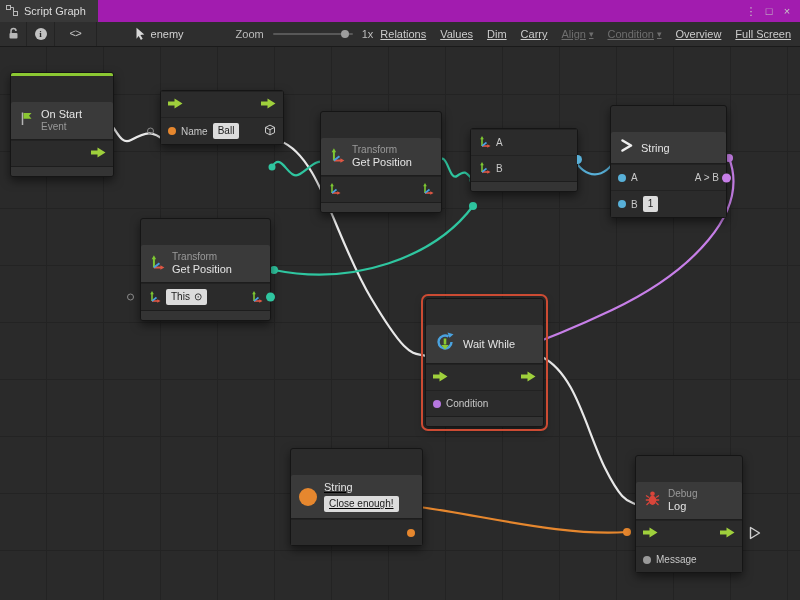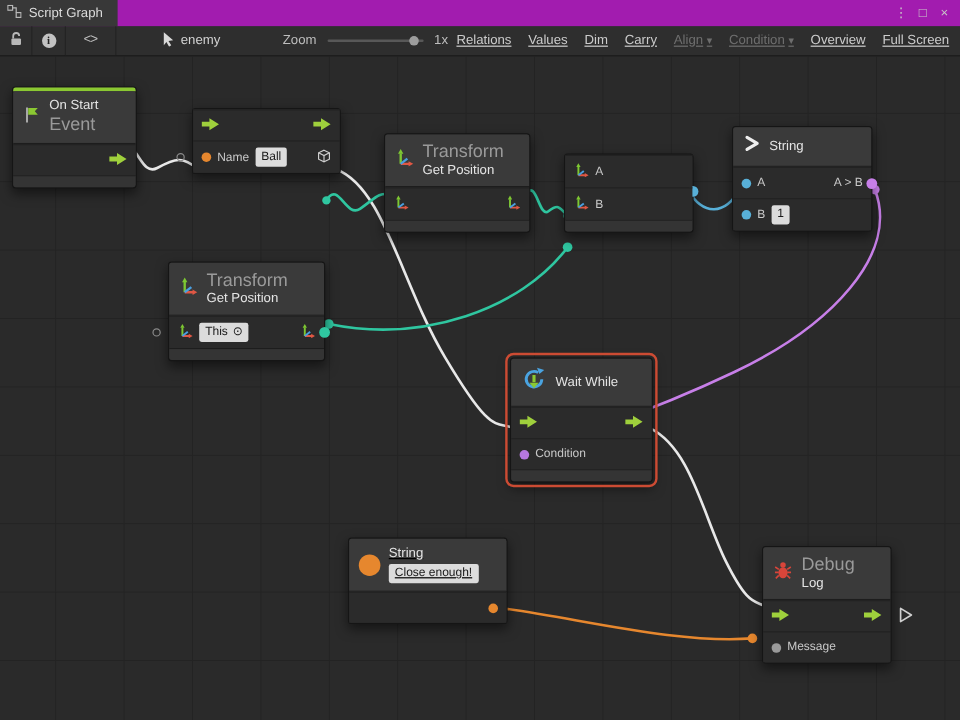--- a/index.html
+++ b/index.html
@@ -31,23 +31,23 @@
   .canvas { position:absolute; top:47px; left:0; width:800px; height:553px;
     background-color:#2a2a2a;
     background-image:linear-gradient(#232323 1px, transparent 1px),linear-gradient(90deg,#232323 1px, transparent 1px);
     background-size:57px 57px; background-position:-11px -10px; z-index:1; }
   .wires { position:absolute; top:0; left:0; width:800px; height:600px; z-index:5; pointer-events:none; }
 
   
   .node { position:absolute; background:#2b2b2b; border:1px solid #151515; border-radius:3px; box-shadow:0 4px 10px rgba(0,0,0,.5); z-index:10; }
   .node.selected { outline:2px solid #cc4b33; outline-offset:2px; }
   .accent { height:3px; background:#8bc832; border-radius:2px 2px 0 0; }
-  .nhead { background:#3a3a3a; border-bottom:1px solid #1d1d1d; border-radius:2px 2px 0 0; display:flex; align-items:center; gap:7px; padding:6px 8px; min-height:26px; }
+  .nhead { background:#3a3a3a; border-bottom:1px solid #1d1d1d; border-radius:2px 2px 0 0; display:flex; align-items:center; gap:7px; padding:6px 8px; min-height:26px;margin-top:26px; }
   .titles { display:flex; flex-direction:column; line-height:1.2; }
-  .sub { font-size:15px; color:#9a9a9a; }
+  .sub { font-size:10px; color:#9a9a9a; }
   .ttl { font-size:11px; color:#e4e4e4; }
   .nrow { display:flex; align-items:center; gap:5px; padding:5px 7px; position:relative; border-top:1px solid #222222; background:#2b2b2b; font-size:10px; color:#c8c8c8; min-height:26px; }
   .nfoot { height:10px; background:#343434; border-top:1px solid #1d1d1d; border-radius:0 0 2px 2px; }
   .spacer { flex:1; }
   .dot { width:8px; height:8px; border-radius:50%; flex:0 0 auto; }
   .dot.orange{background:#e6872e} .dot.purple{background:#b678e0} .dot.blue{background:#58b0d8} .dot.gray{background:#9a9a9a}
   .bigdot { width:18px; height:18px; border-radius:50%; background:#e6872e; flex:0 0 auto; }
   .valuebox { background:#dcdcdc; color:#1a1a1a; border-radius:2px; padding:1px 5px; font-size:10px; display:inline-flex; gap:4px; line-height:14px; }
   .ring { position:absolute; width:7px; height:7px; border:1px solid #8a8a8a; border-radius:50%; left:-14px; top:50%; transform:translateY(-50%); }
   .out-abs { position:absolute; right:-5px; width:9px; height:9px; border-radius:50%; }

